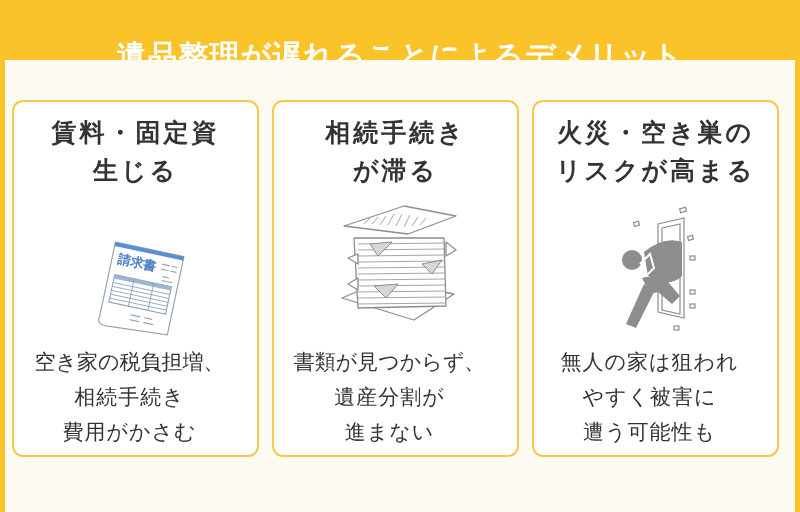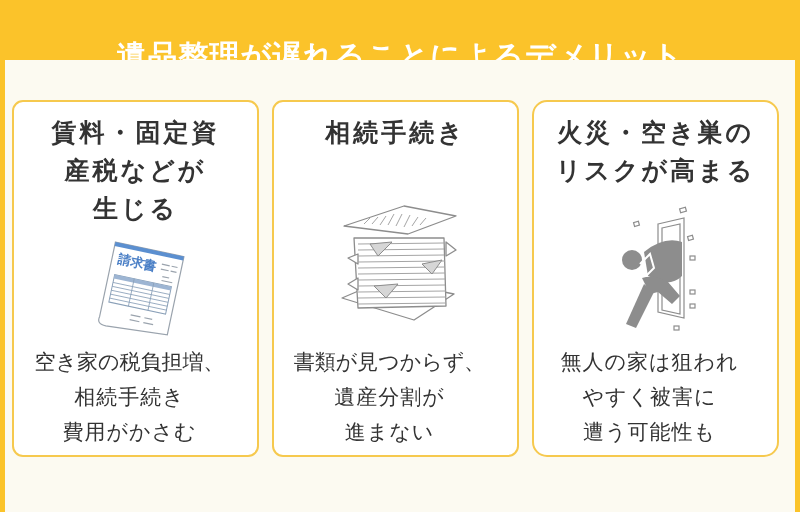--- a/index.html
+++ b/index.html
@@ -2,36 +2,35 @@
 <html><head>
 <meta charset="utf-8">
 <style>
   html, body { margin:0; padding:0; }
   body { width:800px; height:512px; overflow:hidden; font-family:"DejaVu Sans", sans-serif; }
   .frame { position:absolute; left:0; top:0; width:800px; height:512px; background:#FBC32A; }
   .title { position:absolute; left:0; top:0; width:800px; height:60px; display:flex; align-items:center; justify-content:center;
            color:#ffffff; font-weight:bold; font-size:30px; letter-spacing:1px;margin-top:26px; }
   .panel { position:absolute; left:5px; top:60px; width:790px; height:503px; background:#FCFAF1; }
   .card { position:absolute; top:40px; width:247px; height:357px; background:#ffffff; border:2px solid #F6C94E; border-radius:11px; box-sizing:border-box; }
-  .card.c1 { left:7px; } .card.c2 { left:267px; } .card.c3 { left:527px;border-radius:15px; }
+  .card.c1 { left:7px; } .card.c2 { left:267px; } .card.c3 { left:527px; }
   .card-title { position:absolute; left:0; right:0; text-align:center; font-weight:bold; color:#333333; font-size:25px; line-height:38px; letter-spacing:3px; }
   .card-desc { position:absolute; left:0; right:12px; top:243px; text-align:center; color:#333333; font-size:21px; line-height:35px; letter-spacing:1px; }
   .illus { position:absolute; }
 </style>
 </head>
 <body>
 
 <div class="frame">
   <div class="title">遺品整理が遅れることによるデメリット</div>
   <div class="panel">
 
     <div class="card c1">
       <div class="card-title" style="top:12px;">
         <div>賃料・固定資</div>
-        <div>産税などが</div>
         <div>生じる</div>
       </div>
       <svg class="illus" style="left:70px; top:138px;" width="110" height="100" viewBox="0 0 110 100">
         <g transform="rotate(12 55 50)">
           <path d="M22 8 L92 8 L92 88 L30 92 Q20 92 22 84 Z" fill="#ffffff" stroke="#9aa3ad" stroke-width="1.2"></path>
           <rect x="22" y="8" width="70" height="4" fill="#5b8fd0"></rect>
           <text x="28" y="28" font-size="13" font-weight="bold" fill="#4a7fc6" font-family="DejaVu Sans, sans-serif">請求書</text>
           <g stroke="#9aa3ad" stroke-width="1.2">
             <line x1="72" y1="20" x2="80" y2="20"></line>
               <line x1="82" y1="20" x2="88" y2="20"></line>
@@ -62,20 +61,21 @@
       <div class="card-desc">
         <div style="letter-spacing:0px;">空き家の税負担増、</div>
         <div>相続手続き</div>
         <div>費用がかさむ</div>
       </div>
     </div>
 
     <div class="card c2">
       <div class="card-title" style="top:12px;">
         <div>相続手続き</div>
+        <div>が滞る</div>
       </div>
       <svg class="illus" style="left:60px; top:96px;" width="130" height="130" viewBox="0 0 130 130">
         <g fill="#ffffff" stroke="#8d8d8d" stroke-width="1.3" stroke-linejoin="round">
           <path d="M8 100 L50 82 L120 96 L80 122 Z"></path>
           <path d="M20 40 L110 40 L112 108 L24 110 Z"></path>
           <path d="M10 28 L70 8 L122 18 L74 36 Z"></path>
           <path d="M14 60 L24 56 L24 66 Z"></path>
           <path d="M112 44 L122 52 L112 58 Z"></path>
           <path d="M14 86 L24 80 L24 92 Z"></path>
         </g>

